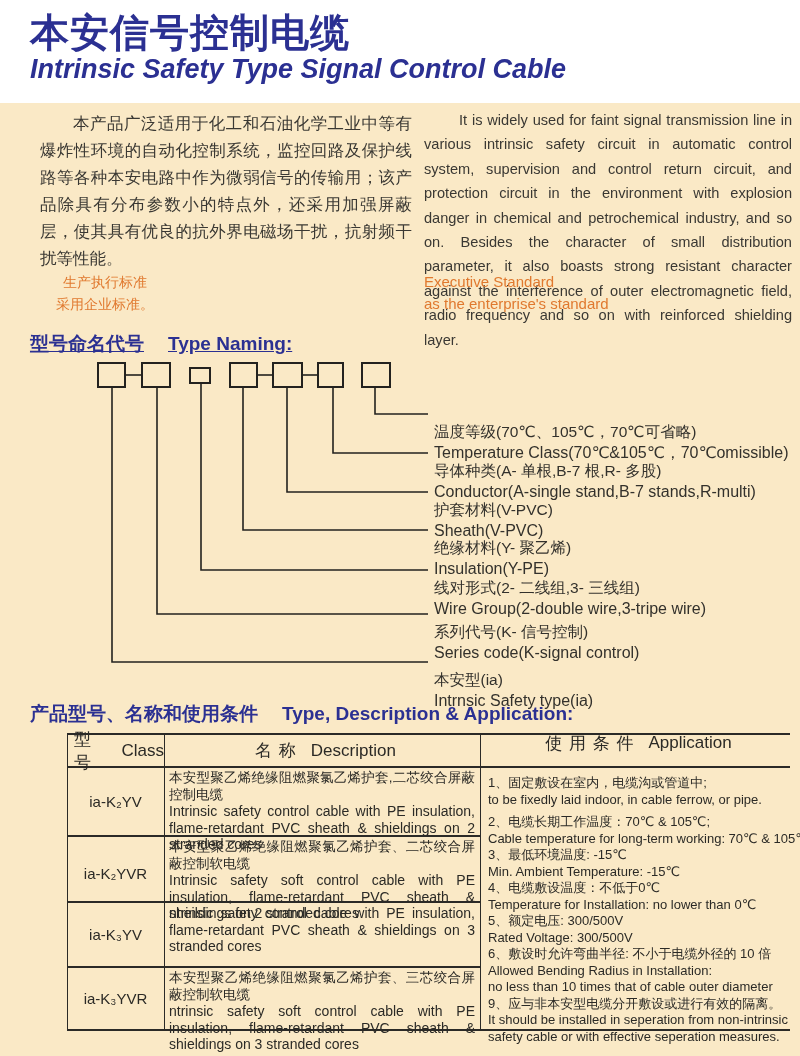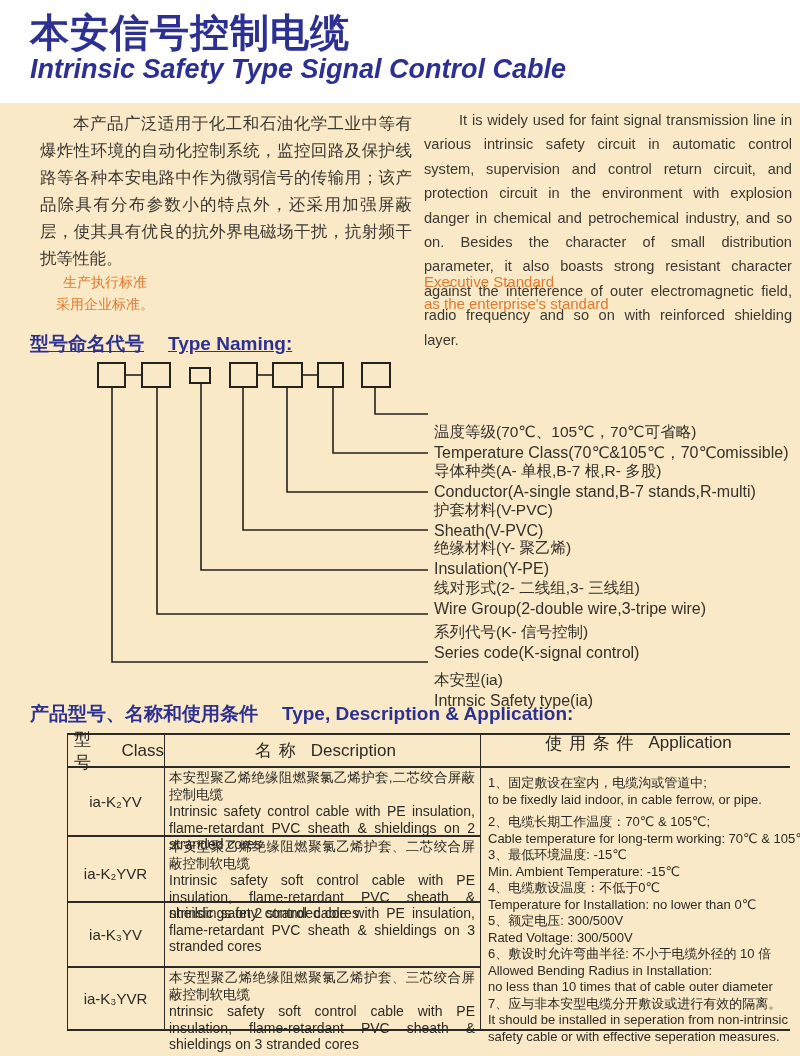--- a/index.html
+++ b/index.html
@@ -197,19 +197,19 @@
       <div class="app-item">
         <div>5、额定电压: 300/500V</div>
         <div>Rated Voltage: 300/500V</div>
       </div>
       <div class="app-item">
         <div>6、敷设时允许弯曲半径: 不小于电缆外径的 10 倍</div>
         <div>Allowed Bending Radius in Installation:</div>
         <div>no less than 10 times that of cable outer diameter</div>
       </div>
       <div class="app-item">
-        <div>7、应与非本安型电缆分开敷设或进行有效的隔离。</div>
+        <div>9、应与非本安型电缆分开敷设或进行有效的隔离。</div>
         <div>It should be installed in seperation from non-intrinsic</div>
         <div>safety cable or with effective seperation measures.</div>
       </div>
     </div>
   </div>
 </div>
 
 </body></html>

